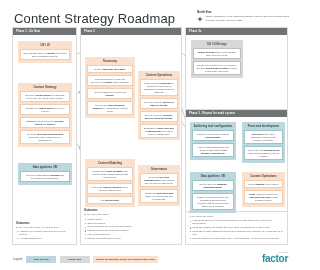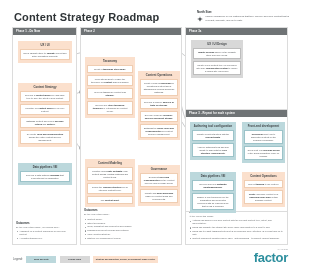--- a/index.html
+++ b/index.html
@@ -7,21 +7,21 @@
     width: 300px; height: 270px;
     background: #ffffff;
     font-family: "Liberation Sans", sans-serif;
     overflow: hidden;
   }
   #page { position: relative; width: 300px; height: 270px; background: #fff; }
 
   
   .title {
     position: absolute; left: 14px; top: 11px;
-    font-size: 11px; font-weight: bold; color: #2f3437;
+    font-size: 13px; font-weight: normal; color: #2f3437;
     letter-spacing: .15px;
   }
   .northstar { position: absolute; left: 197px; top: 10px; width: 96px; }
   .ns-label { font-size: 2.9px; font-weight: bold; color: #2f3437; margin-bottom: 1.4px; }
   .ns-row { display: flex; gap: 2.5px; align-items: flex-start; }
   .ns-icon { flex: 0 0 auto; width: 6px; height: 6px; margin-top: .5px; }
   .ns-text { font-size: 2.45px; line-height: 1.32; color: #55595c; }
 
   
   .lane {
@@ -91,21 +91,21 @@
   .chip {
     font-size: 2.1px; line-height: 1.25; color: #3b3f42; text-align: center;
     padding: 2.2px 2.6px; min-width: 30px; font-weight: bold;
   }
   .chip.teal  { background: #bcd8dc; }
   .chip.gray  { background: #d8d8d8; }
   .chip.peach { background: #fbe0cd; }
 
   .brand { position: absolute; right: 12px; bottom: 6px; text-align: right; }
   .brand-note { font-size: 1.9px; color: #a0a4a7; margin-bottom: .6px; }
-  .brand-name { font-size: 13px; font-weight: bold; color: #2d8f9e; letter-spacing: -.3px; line-height: 1; }
+  .brand-name { font-size: 10px; font-weight: bold; color: #2d8f9e; letter-spacing: -.3px; line-height: 1; }
 </style>
 </head>
 <body>
 
 <div id="page">
 
   <div class="title">Content Strategy Roadmap</div>
 
   <div class="northstar">
     <div class="ns-label">North Star:</div>

